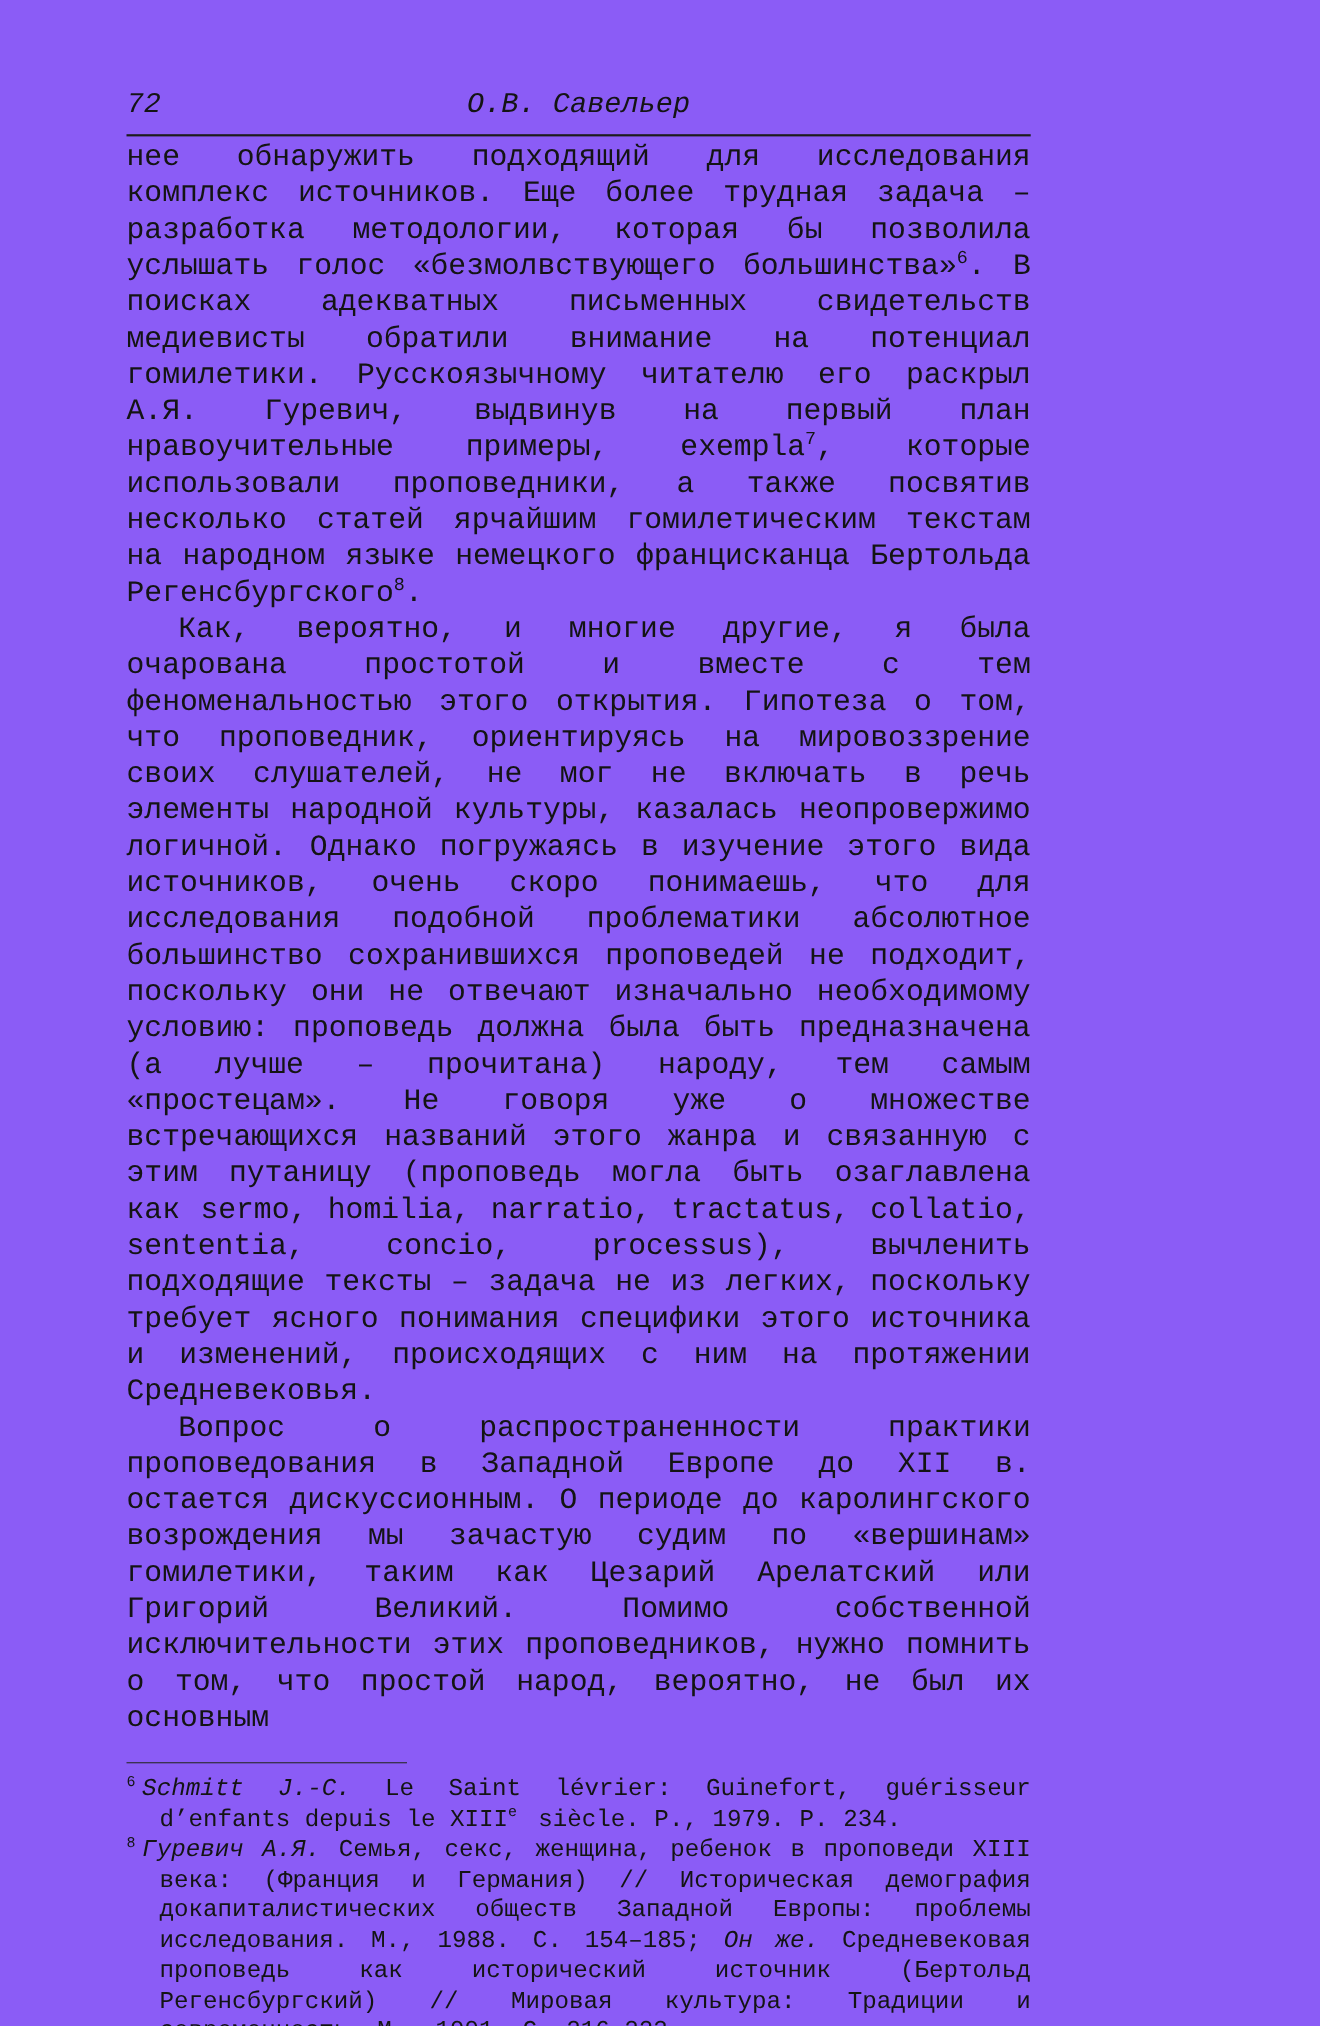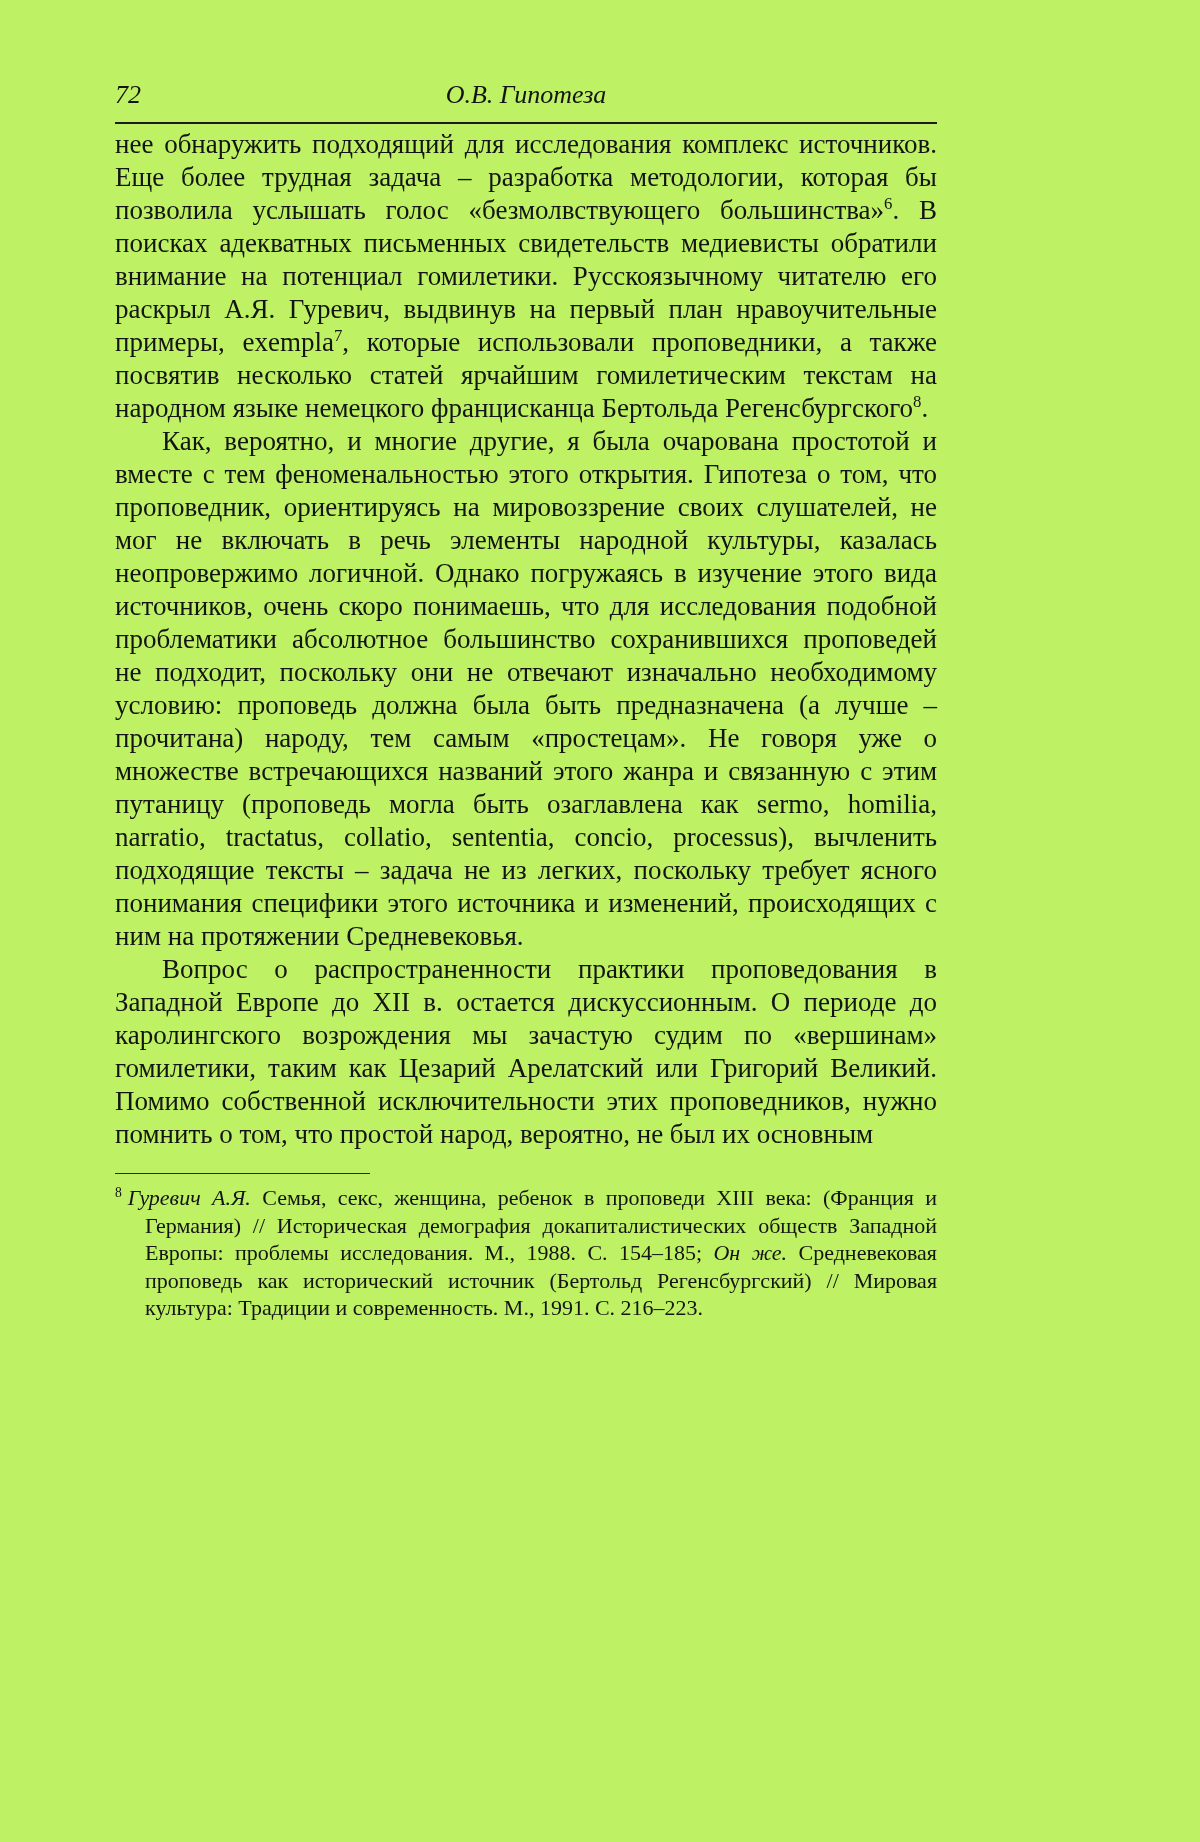--- a/index.html
+++ b/index.html
@@ -4,23 +4,23 @@
 <style>
   html, body {
     margin: 0;
     padding: 0;
     background: #e8e8e8;
   }
   .sheet {
     position: relative;
     width: 1200px;
     height: 1842px;
-    background: #bef264;
+    background: #8b5cf6;
     color: #141414;
-    font-family: Liberation Serif, serif;
+    font-family: Liberation Mono, monospace;
     overflow: hidden;
     box-sizing: border-box;
   }
   .column {
     position: absolute;
     left: 115px;
     top: 80px;
     width: 822px;
   }
   .header {
@@ -79,29 +79,30 @@
   i { font-style: italic; }
 </style>
 </head>
 <body>
 
 <div class="sheet">
   <div class="column">
 
     <div class="header">
       <span class="pagenum">72</span>
-      <span class="running">О.В. Гипотеза</span>
+      <span class="running">О.В. Савельер</span>
     </div>
 
     <div class="bodytext">
       <p class="para first"><span>нее обнаружить подходящий для исследования комплекс источников. Еще более трудная задача – разработка методологии, которая бы позволила услышать голос «безмолвствующего большинства»</span><sup>6</sup><span>. В поисках адекватных письменных свидетельств медиевисты обратили внимание на потенциал гомилетики. Русскоязычному читателю его раскрыл А.Я. Гуревич, выдвинув на первый план нравоучительные примеры, exempla</span><sup>7</sup><span>, которые использовали проповедники, а также посвятив несколько статей ярчайшим гомилетическим текстам на народном языке немецкого францисканца Бертольда Регенсбургского</span><sup>8</sup><span>.</span></p>
       <p class="para"><span>Как, вероятно, и многие другие, я была очарована простотой и вместе с тем феноменальностью этого открытия. Гипотеза о том, что проповедник, ориентируясь на мировоззрение своих слушателей, не мог не включать в речь элементы народной культуры, казалась неопровержимо логичной. Однако погружаясь в изучение этого вида источников, очень скоро понимаешь, что для исследования подобной проблематики абсолютное большинство сохранившихся проповедей не подходит, поскольку они не отвечают изначально необходимому условию: проповедь должна была быть предназначена (а лучше – прочитана) народу, тем самым «простецам». Не говоря уже о множестве встречающихся названий этого жанра и связанную с этим путаницу (проповедь могла быть озаглавлена как sermo, homilia, narratio, tractatus, collatio, sententia, concio, processus), вычленить подходящие тексты – задача не из легких, поскольку требует ясного понимания специфики этого источника и изменений, происходящих с ним на протяжении Средневековья.</span></p>
       <p class="para"><span>Вопрос о распространенности практики проповедования в Западной Европе до XII в. остается дискуссионным. О периоде до каролингского возрождения мы зачастую судим по «вершинам» гомилетики, таким как Цезарий Арелатский или Григорий Великий. Помимо собственной исключительности этих проповедников, нужно помнить о том, что простой народ, вероятно, не был их основным</span></p>
     </div>
 
     <div class="fn-sep"></div>
 
     <div class="footnotes">
+      <p class="footnote"><sup>6</sup><span><i>Schmitt J.-C.</i><span> Le Saint lévrier: Guinefort, guérisseur d’enfants depuis le XIII</span><sup>e</sup><span> siècle. P., 1979. P. 234.</span></span></p>
       <p class="footnote"><sup>8</sup><span><i>Гуревич А.Я.</i><span> Семья, секс, женщина, ребенок в проповеди XIII века: (Франция и Германия) // Историческая демография докапиталистических обществ Западной Европы: проблемы исследования. М., 1988. С. 154–185; </span><i>Он же.</i><span> Средневековая проповедь как исторический источник (Бертольд Регенсбургский) // Мировая культура: Традиции и современность. М., 1991. С. 216–223.</span></span></p>
     </div>
 
   </div>
 </div>
 
 </body></html>

